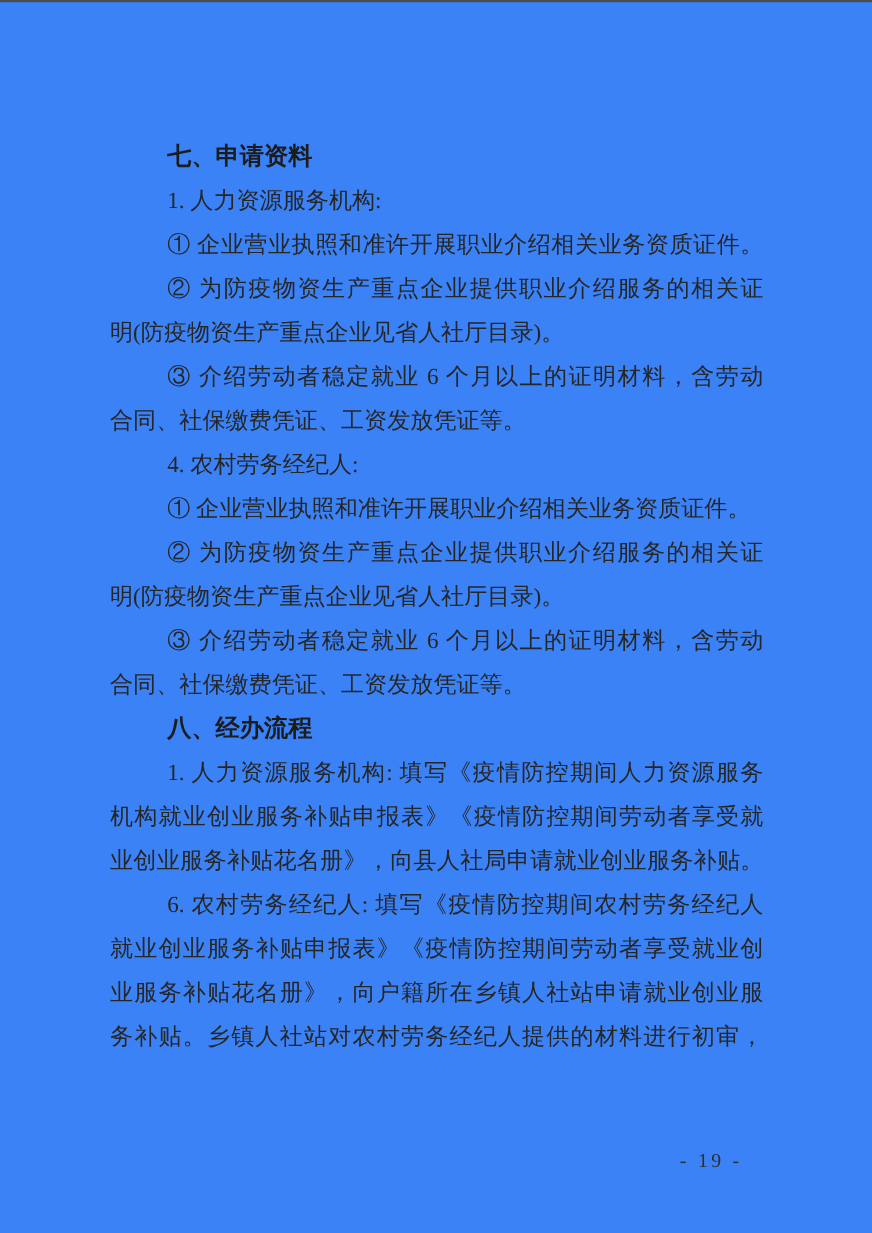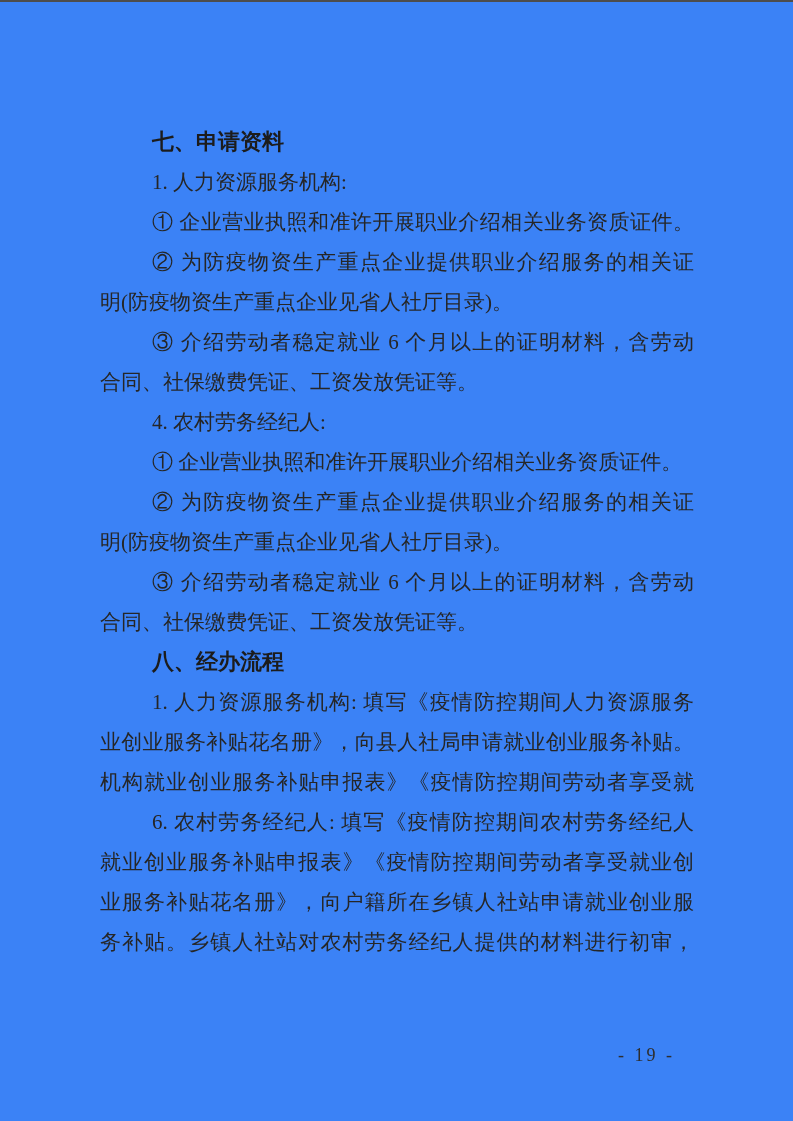--- a/index.html
+++ b/index.html
@@ -81,22 +81,22 @@
     <div class="line indent justify">③ 介绍劳动者稳定就业 6 个月以上的证明材料，含劳动</div>
     <div class="line">合同、社保缴费凭证、工资发放凭证等。</div>
     <div class="line indent">4. 农村劳务经纪人:</div>
     <div class="line indent">① 企业营业执照和准许开展职业介绍相关业务资质证件。</div>
     <div class="line indent justify">② 为防疫物资生产重点企业提供职业介绍服务的相关证</div>
     <div class="line">明(防疫物资生产重点企业见省人社厅目录)。</div>
     <div class="line indent justify">③ 介绍劳动者稳定就业 6 个月以上的证明材料，含劳动</div>
     <div class="line">合同、社保缴费凭证、工资发放凭证等。</div>
     <div class="line heading indent">八、经办流程</div>
     <div class="line indent justify">1. 人力资源服务机构: 填写《疫情防控期间人力资源服务</div>
+    <div class="line justify">机构就业创业服务补贴申报表》《疫情防控期间劳动者享受就</div>
     <div class="line justify">业创业服务补贴花名册》，向县人社局申请就业创业服务补贴。</div>
-    <div class="line justify">机构就业创业服务补贴申报表》《疫情防控期间劳动者享受就</div>
     <div class="line indent justify">6. 农村劳务经纪人: 填写《疫情防控期间农村劳务经纪人</div>
     <div class="line justify">就业创业服务补贴申报表》《疫情防控期间劳动者享受就业创</div>
     <div class="line justify">业服务补贴花名册》，向户籍所在乡镇人社站申请就业创业服</div>
     <div class="line justify">务补贴。乡镇人社站对农村劳务经纪人提供的材料进行初审，</div>
   </div>
 
   <div class="page-number">- 19 -</div>
 </div>
 
 </body></html>

